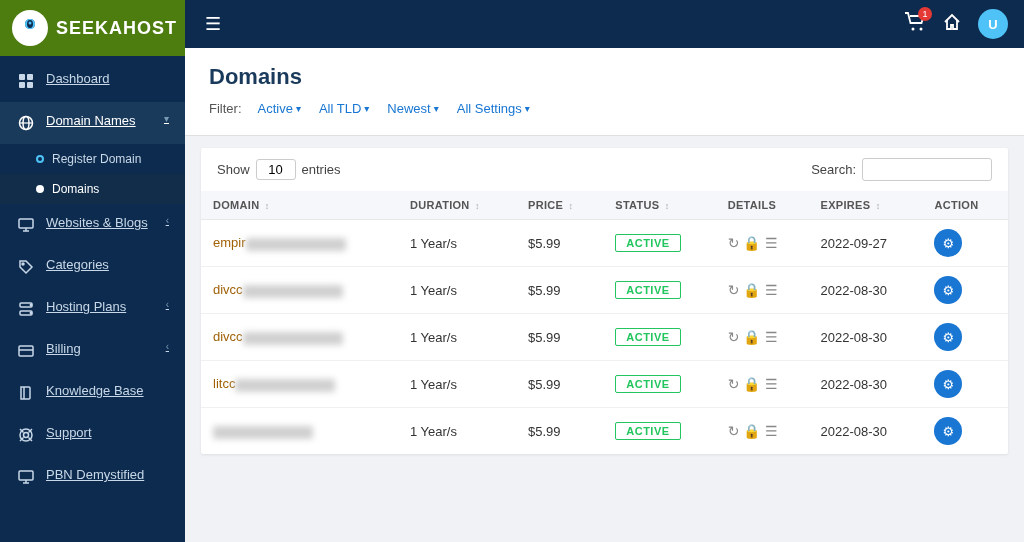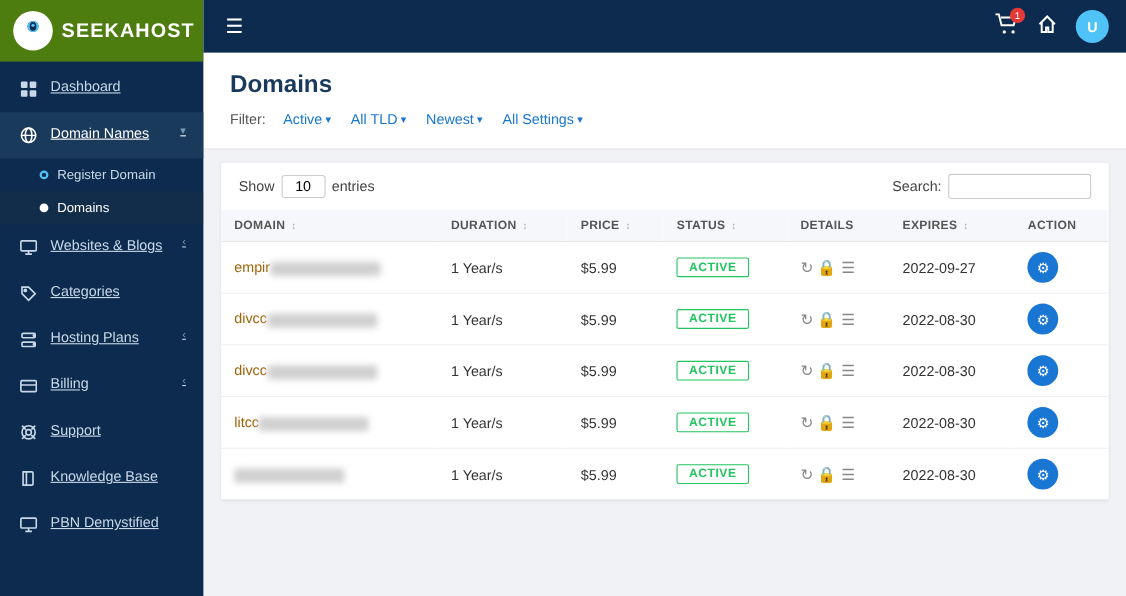--- a/index.html
+++ b/index.html
@@ -301,39 +301,39 @@
           <line x1="1" y1="7" x2="15" y2="7"></line>
         </svg>
       </span>
       <span class="nav-label">Billing</span>
       <span class="nav-arrow">‹</span>
     </div>
 
     <div class="nav-item">
       <span class="nav-icon">
         <svg width="16" height="16" viewBox="0 0 16 16" fill="none" stroke="currentColor" stroke-width="1.5">
+          <path d="M3 2h8a1 1 0 011 1v10a1 1 0 01-1 1H3V2z"></path>
+          <line x1="6" y1="2" x2="6" y2="14"></line>
+        </svg>
+      </span>
+      <span class="nav-label">Knowledge Base</span>
+    </div>
+
+    <div class="nav-item">
+      <span class="nav-icon">
+        <svg width="16" height="16" viewBox="0 0 16 16" fill="none" stroke="currentColor" stroke-width="1.5">
           <circle cx="8" cy="8" r="6"></circle>
           <circle cx="8" cy="8" r="2.5"></circle>
           <line x1="2" y1="2" x2="5.5" y2="5.5"></line>
           <line x1="14" y1="2" x2="10.5" y2="5.5"></line>
           <line x1="2" y1="14" x2="5.5" y2="10.5"></line>
           <line x1="14" y1="14" x2="10.5" y2="10.5"></line>
         </svg>
       </span>
       <span class="nav-label">Support</span>
-    </div>
-
-    <div class="nav-item">
-      <span class="nav-icon">
-        <svg width="16" height="16" viewBox="0 0 16 16" fill="none" stroke="currentColor" stroke-width="1.5">
-          <path d="M3 2h8a1 1 0 011 1v10a1 1 0 01-1 1H3V2z"></path>
-          <line x1="6" y1="2" x2="6" y2="14"></line>
-        </svg>
-      </span>
-      <span class="nav-label">Knowledge Base</span>
     </div>
 
     <div class="nav-item">
       <span class="nav-icon">
         <svg width="16" height="16" viewBox="0 0 16 16" fill="none" stroke="currentColor" stroke-width="1.5">
           <rect x="1" y="2" width="14" height="9" rx="1"></rect>
           <line x1="5" y1="14" x2="11" y2="14"></line>
           <line x1="8" y1="11" x2="8" y2="14"></line>
         </svg>
       </span>

